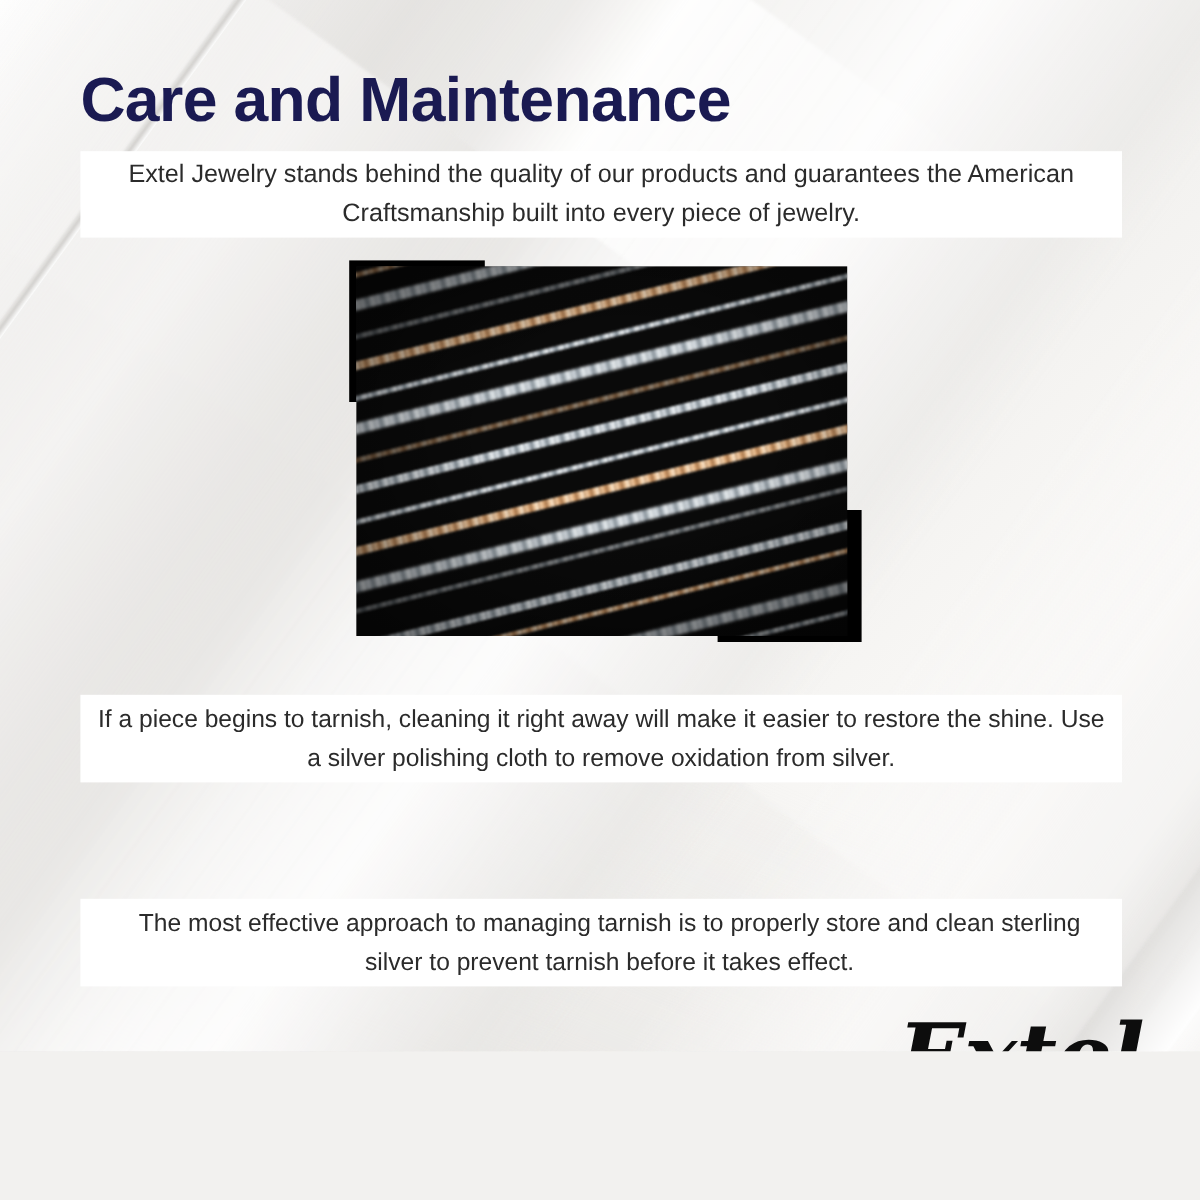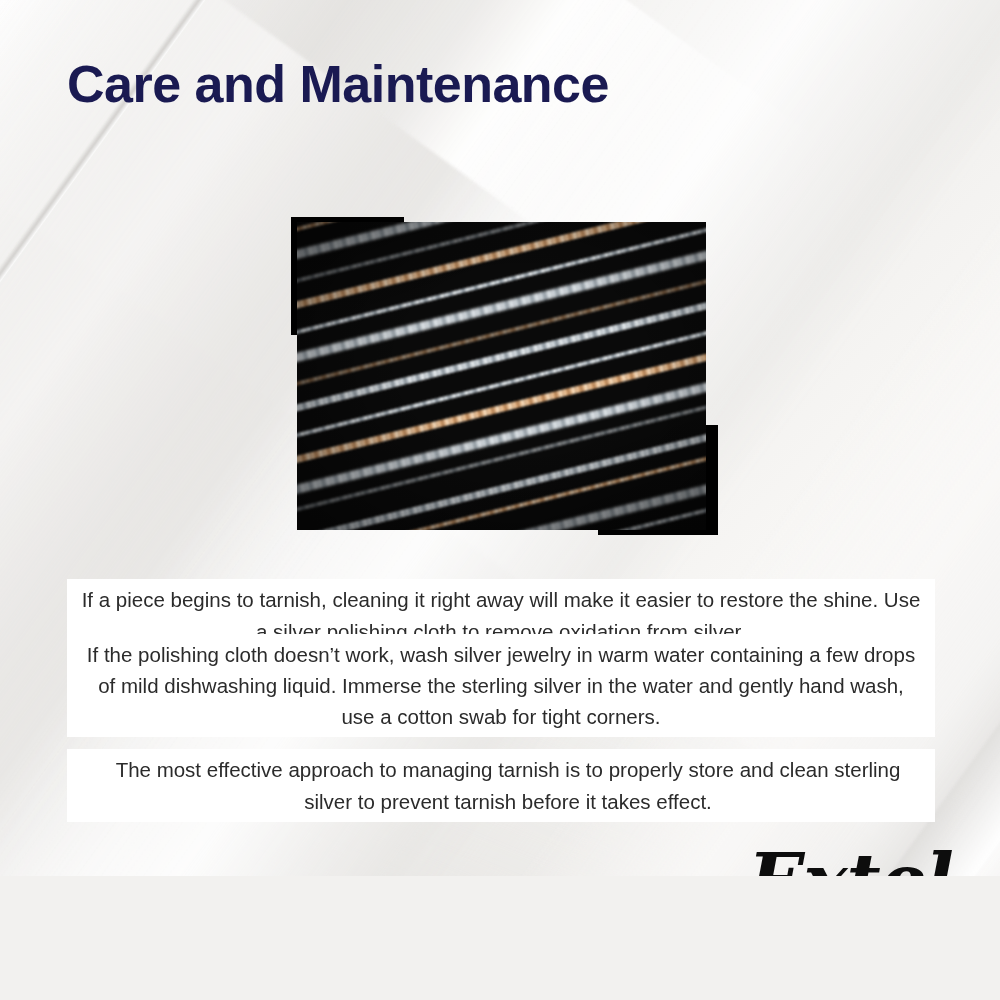--- a/index.html
+++ b/index.html
@@ -162,20 +162,23 @@
   <div class="wedge-left"></div>
   <div class="wedge-left2"></div>
   <div class="foldline-a"></div>
   <div class="band-mid"></div>
   <div class="band-r1"></div>
   <div class="band-r2"></div>
   <div class="band-r3"></div>
 
   <div class="title" style="color: rgb(26, 26, 82);">Care and Maintenance</div>
 
+  <div class="plate" id="subtitle-plate">
+    <span>Extel Jewelry stands behind the quality of our products and guarantees the American Craftsmanship built into every piece of jewelry.</span>
+  </div>
 
   <div class="photo-wrap">
     <div class="accent-tl"></div>
     <div class="accent-br"></div>
     <div class="photo">
       <div class="chains">
 
         <div class="chain fine gold dim" style="top:6%;"></div>
         <div class="chain silver" style="top:10%;"></div>
         <div class="chain fine gold" style="top:15%;"></div>
@@ -199,23 +202,20 @@
         <div class="chain thick silver" style="top:95%;"></div>
       </div>
       <div class="photo-darkband"></div>
       <div class="photo-vignette"></div>
     </div>
   </div>
 
   <div class="plate" id="para1-plate">
     <span>If a piece begins to tarnish, cleaning it right away will make it easier to restore the shine. Use a silver polishing cloth to remove oxidation from silver.</span>
   </div>
-  <div class="plate" id="para2-plate">
-    <span>If the polishing cloth doesn’t work, wash silver jewelry in warm water containing a few drops of mild dishwashing liquid. Immerse the sterling silver in the water and gently hand wash, use a cotton swab for tight corners.</span>
-  </div>
   <div class="plate" id="para3-plate">
     <span>The most effective approach to managing tarnish is to properly store and clean sterling silver to prevent tarnish before it takes effect.</span>
   </div>
 
   <div class="logo">
     <div class="logo-script">Extel</div>
     <div class="logo-word">JEWELRY</div>
   </div>
 
 </div>

